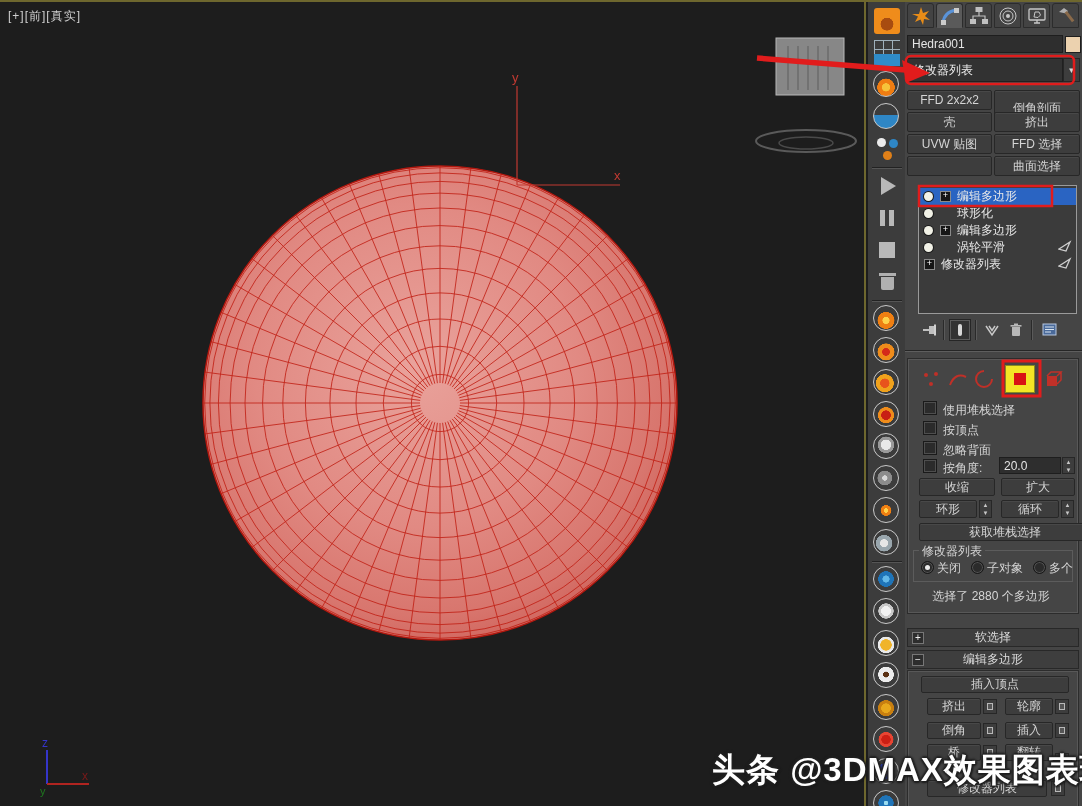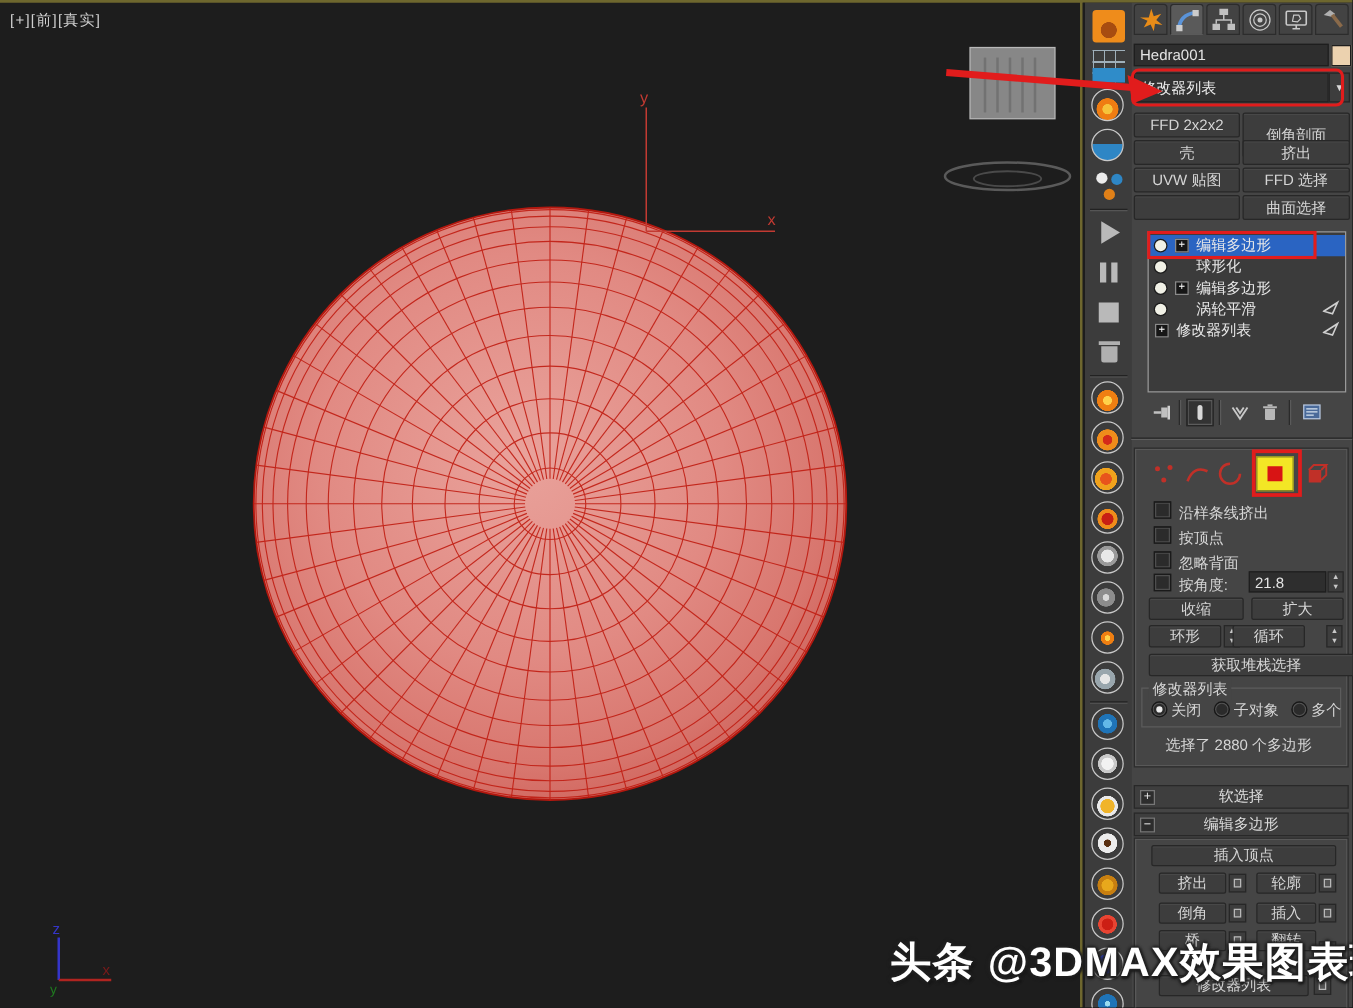--- a/index.html
+++ b/index.html
@@ -421,39 +421,39 @@
       </svg>
   </div>
   <div class="subico" style="left:138px;top:364px">
     <svg width="22" height="22">
         <rect x="4" y="8" width="10" height="10" fill="#c03028"></rect>
         <path d="M4 8 L8 4 L18 4 L14 8 M18 4 L18 12 L14 16" fill="none" stroke="#c03028" stroke-width="1.5"></path>
       </svg>
   </div>
 
   <div class="chk" style="left:18px;top:399px"></div>
-  <div class="lbl" style="left:38px;top:400px">沿样条线挤出</div>
+  <div class="lbl" style="left:38px;top:400px">使用堆栈选择</div>
   <div class="chk" style="left:18px;top:419px"></div>
   <div class="lbl" style="left:38px;top:420px">按顶点</div>
   <div class="chk" style="left:18px;top:439px"></div>
   <div class="lbl" style="left:38px;top:440px">忽略背面</div>
 
   <div class="chk" style="left:18px;top:457px"></div>
   <div class="lbl" style="left:38px;top:458px">按角度:</div>
   <div class="field" style="left:94px;top:455px;width:62px;height:17px;display:flex;align-items:center">
-      <span>21.8</span>
+      <span>20.0</span>
     </div>
   <div class="spin" style="left:157px;top:455px;height:17px"></div>
 
   <div class="btn" style="left:14px;top:476px;width:76px;height:18px">收缩</div>
   <div class="btn" style="left:96px;top:476px;width:74px;height:18px">扩大</div>
 
   <div class="btn" style="left:14px;top:498px;width:58px;height:18px">环形</div>
   <div class="spin" style="left:74px;top:498px;height:18px"></div>
-  <div class="btn" style="left:81px;top:498px;width:58px;height:18px">循环</div>
+  <div class="btn" style="left:96px;top:498px;width:58px;height:18px">循环</div>
   <div class="spin" style="left:156px;top:498px;height:18px"></div>
 
   <div class="btn" style="left:14px;top:521px;width:172px;height:18px">获取堆栈选择</div>
 
   <div class="frame" style="left:8px;top:548px;width:160px;height:32px;border-color:#5c5c5c;box-shadow:none"></div>
   <div class="lbl" style="left:14px;top:541px;background:#454545;padding:0 3px">修改器列表</div>
   <div class="radio sel" style="left:16px;top:559px"></div>
   <div class="lbl" style="left:32px;top:558px">关闭</div>
   <div class="radio" style="left:66px;top:559px"></div>
   <div class="lbl" style="left:82px;top:558px">子对象</div>

